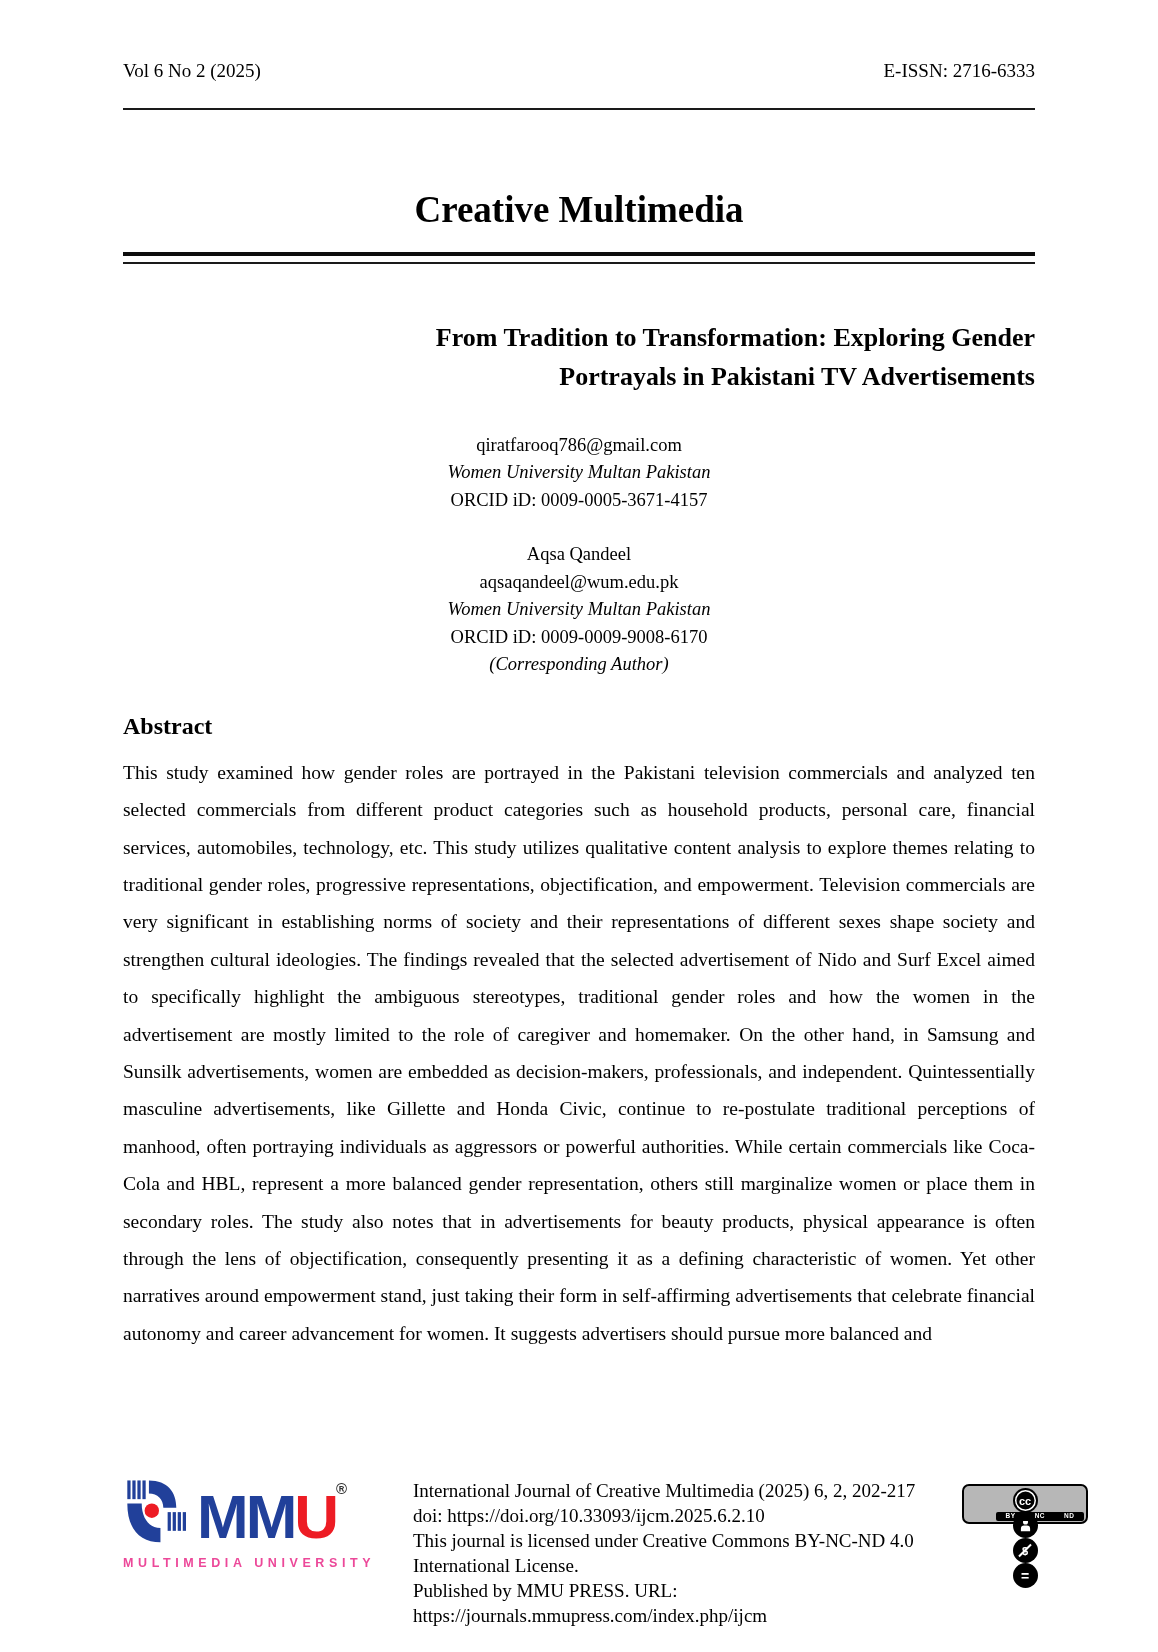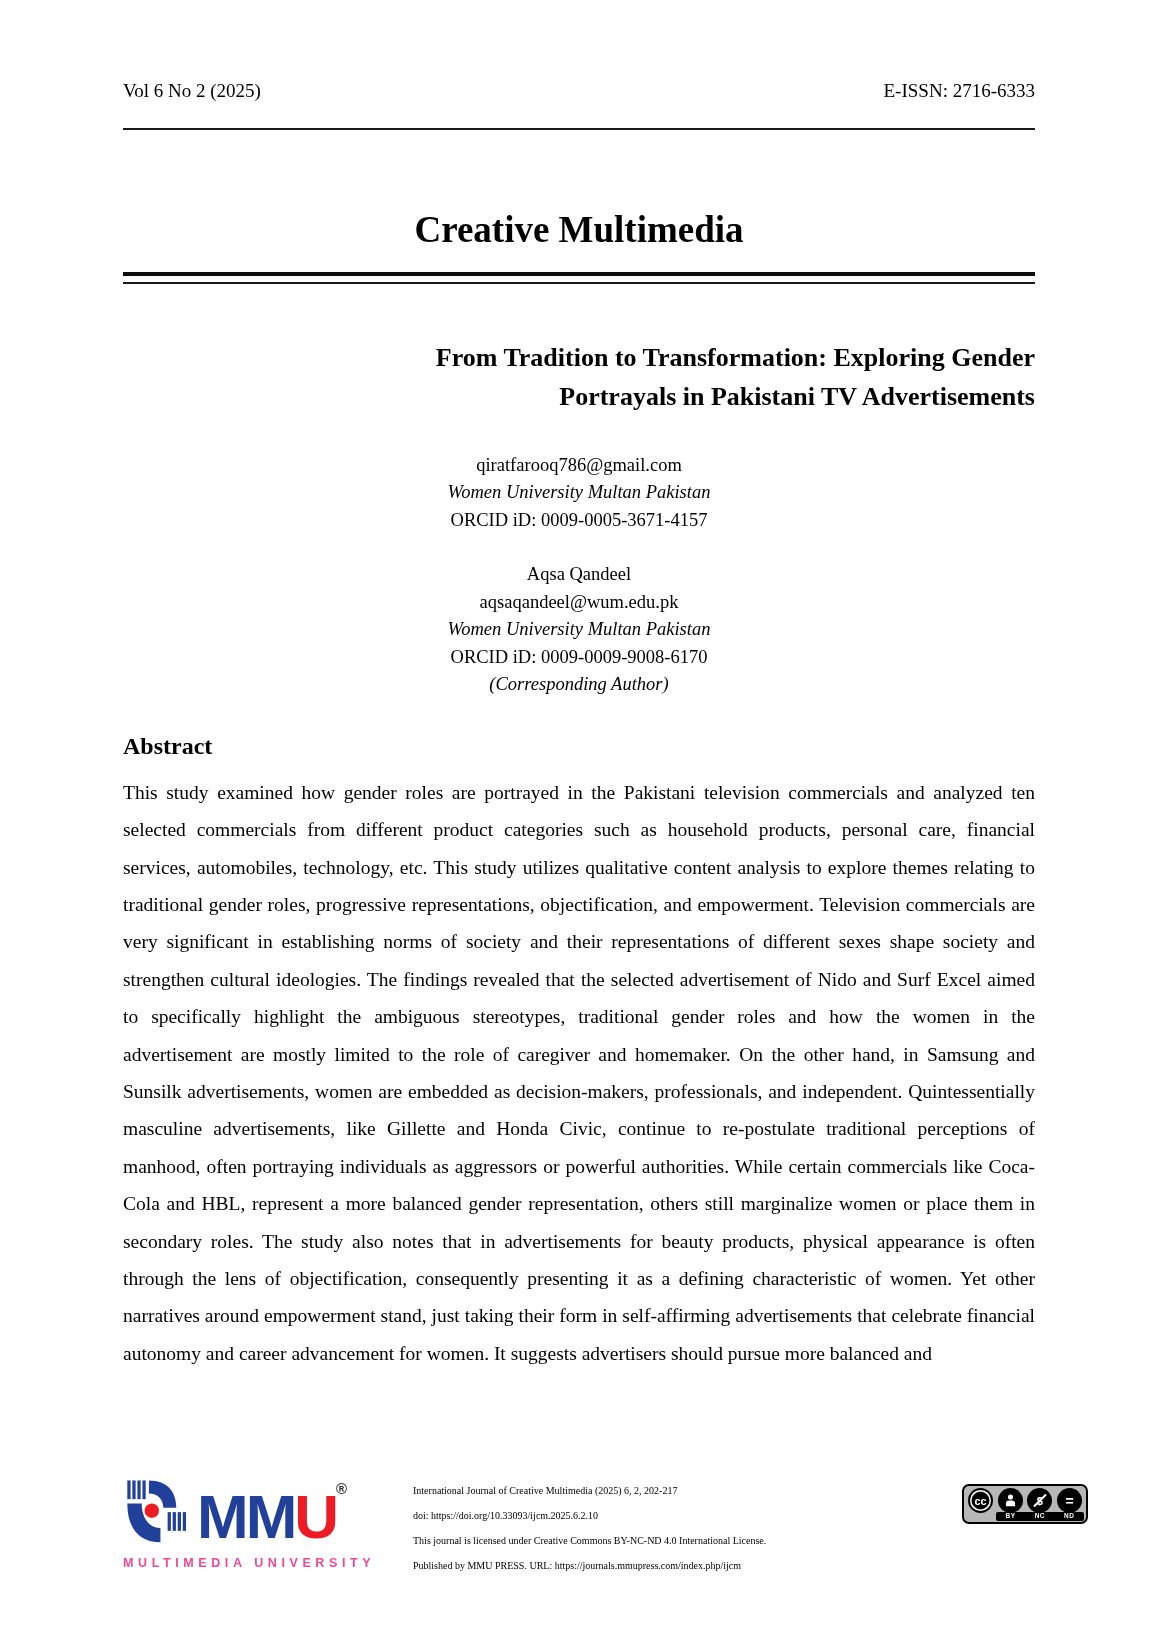--- a/index.html
+++ b/index.html
@@ -10,21 +10,21 @@
     margin:0 auto;
     font-family:"Liberation Serif", serif;
     color:#000;
     overflow:hidden;
   }
   .content{padding:0 123px;}
 
   
   .top-header{
     display:flex;justify-content:space-between;
-    padding-top:80px;
+    padding-top:60px;
     font-size:19px;
   }
   .rule-single{
     border:none;border-top:2.5px solid #1a1a1a;
     margin:26px 0 0 0;
   }
 
   
   .journal-title{
     margin:14px 0 0 0;
@@ -95,38 +95,39 @@
     margin-top:4px;
     font-family:"Liberation Sans", sans-serif;
     font-weight:bold;
     font-size:12.5px;
     letter-spacing:4.6px;
     color:#ec4899;
     white-space:nowrap;
   }
   .citation{
     margin-left:22px;
-    font-size:10px;
+    font-size:19px;
     line-height:25px;
     flex:1 1 auto;
   }
   .cc-badge{
     flex:0 0 auto;
     margin-left:10px;
     margin-top:6px;
     width:126px;height:40px;
     background:#b7b7b7;
     border:2.5px solid #000;
     border-radius:7px;
     position:relative;
     box-sizing:border-box;
   }
   .cc-circles{
     display:flex;align-items:center;justify-content:space-between;
     padding:2px 4px 0 4px;
+    flex-direction:column;
   }
   .cc-circle{
     width:25px;height:25px;border-radius:50%;
     background:#000;color:#fff;
     display:flex;align-items:center;justify-content:center;
     font-family:"Liberation Sans", sans-serif;
     font-weight:bold;font-size:11px;
     position:relative;
     flex:0 0 auto;
   }

